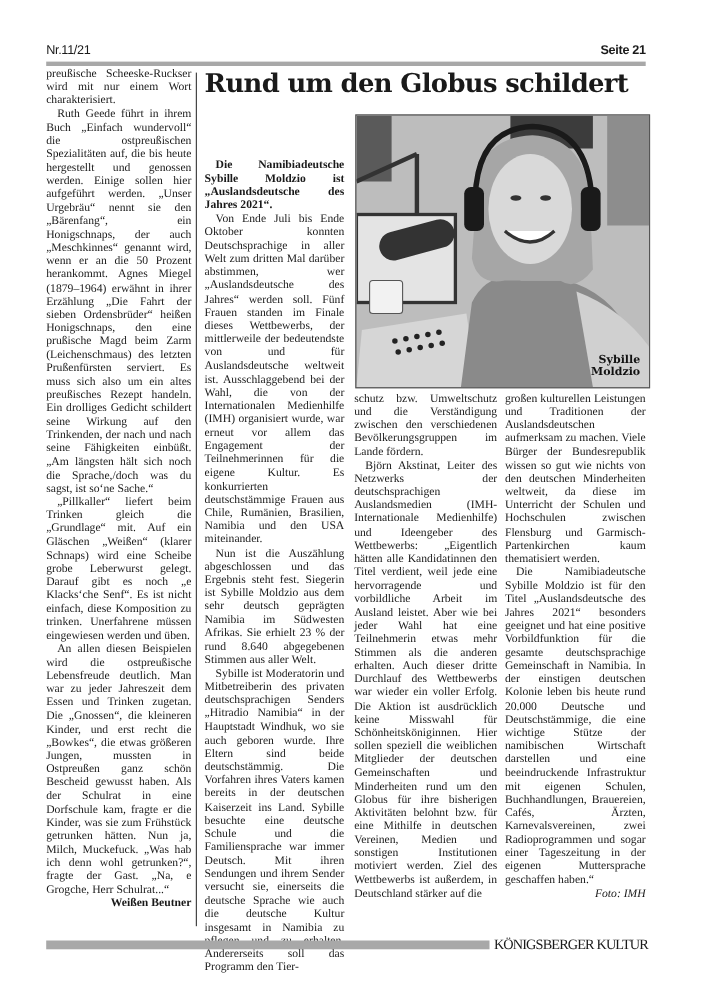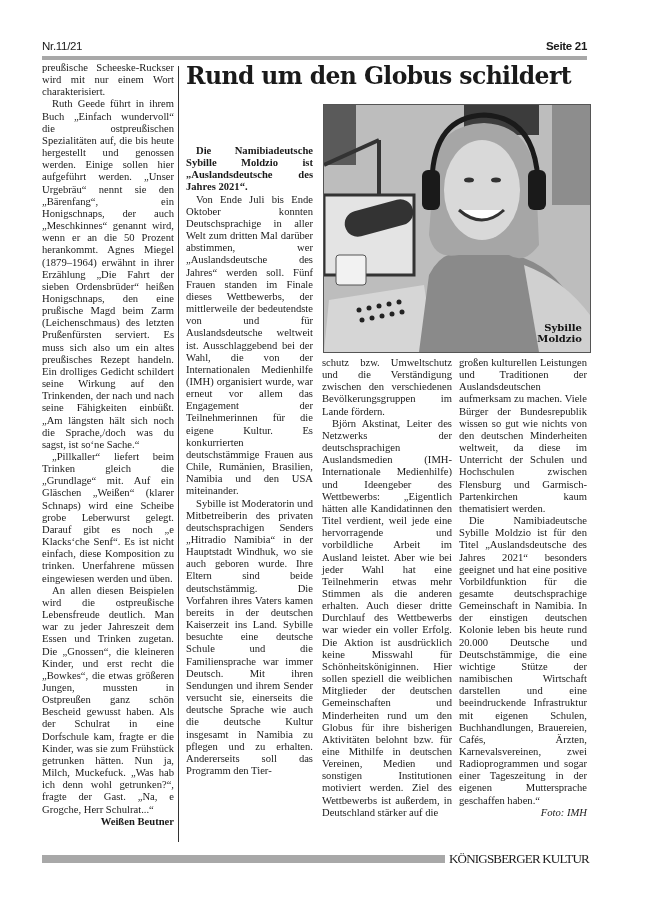--- a/index.html
+++ b/index.html
@@ -43,20 +43,21 @@
   <p class="author">Weißen Beutner</p>
 </div>
 
 <div class="vrule"></div>
 
 <div class="headline">Rund um den Globus schildert</div>
 
 <div class="col col2">
   <p class="lead">Die Namibiadeutsche Sybille Moldzio ist „Auslandsdeutsche des Jahres 2021“.</p>
   <p>Von Ende Juli bis Ende Oktober konnten Deutschsprachige in aller Welt zum dritten Mal darüber abstimmen, wer „Auslandsdeutsche des Jahres“ werden soll. Fünf Frauen standen im Finale dieses Wettbewerbs, der mittlerweile der bedeutendste von und für Auslandsdeutsche weltweit ist. Ausschlaggebend bei der Wahl, die von der Internationalen Medienhilfe (IMH) organisiert wurde, war erneut vor allem das Engagement der Teilnehmerinnen für die eigene Kultur. Es konkurrierten deutschstämmige Frauen aus Chile, Rumänien, Brasilien, Namibia und den USA miteinander.</p>
+  <p>Nun ist die Auszählung abgeschlossen und das Ergebnis steht fest. Siegerin ist Sybille Moldzio aus dem sehr deutsch geprägten Namibia im Südwesten Afrikas. Sie erhielt 23 % der rund 8.640 abgegebenen Stimmen aus aller Welt.</p>
   <p>Sybille ist Moderatorin und Mitbetreiberin des privaten deutschsprachigen Senders „Hitradio Namibia“ in der Hauptstadt Windhuk, wo sie auch geboren wurde. Ihre Eltern sind beide deutschstämmig. Die Vorfahren ihres Vaters kamen bereits in der deutschen Kaiserzeit ins Land. Sybille besuchte eine deutsche Schule und die Familiensprache war immer Deutsch. Mit ihren Sendungen und ihrem Sender versucht sie, einerseits die deutsche Sprache wie auch die deutsche Kultur insgesamt in Namibia zu pflegen und zu erhalten. Andererseits soll das Programm den Tier-</p>
 </div>
 
 <div class="photo">
   <svg width="266" height="247" viewBox="0 0 266 247">
     <rect x="0" y="0" width="266" height="247" fill="#bdbdbd"></rect>
     <rect x="0" y="0" width="32" height="60" fill="#5a5a5a"></rect>
     <rect x="140" y="0" width="75" height="30" fill="#3c3c3c"></rect>
     <rect x="228" y="0" width="38" height="100" fill="#8d8d8d"></rect>
     <rect x="0" y="90" width="90" height="80" fill="#e4e4e4" stroke="#333" stroke-width="3"></rect>

